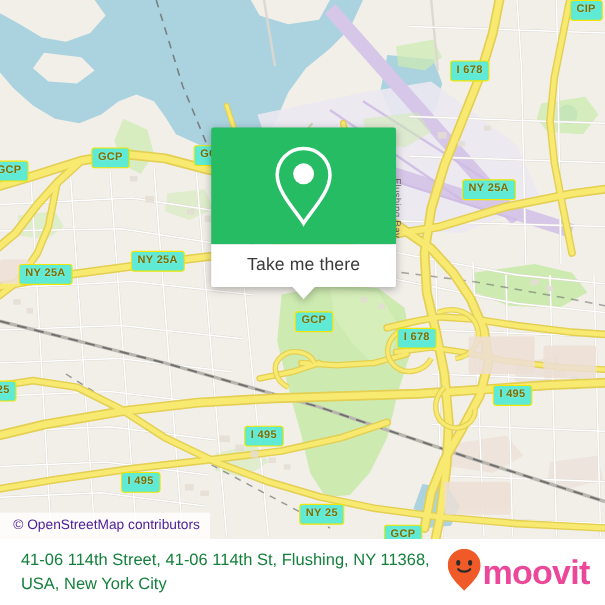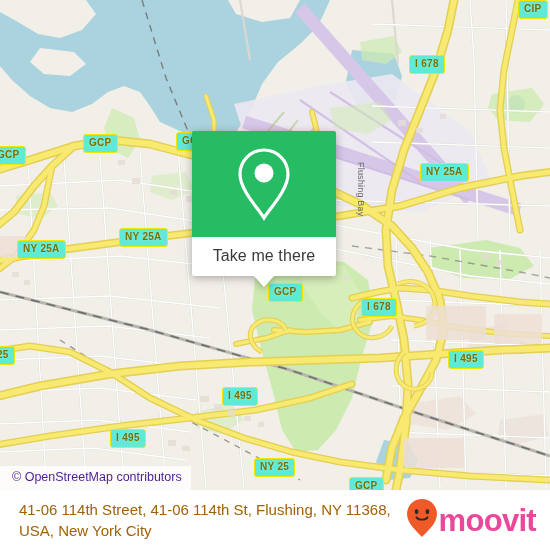--- a/index.html
+++ b/index.html
@@ -79,22 +79,22 @@
     font-family: "Liberation Sans", sans-serif;
     padding: 4px 9px 4px 12px;
     line-height: 1.25;
     white-space: nowrap;
   }
 
   
   #popup {
     position: absolute;
     left: 192px;
-    top: 131px;
-    width: 144px;
+    top: 116px;
+    width: 168px;
     filter: drop-shadow(0 2px 4px rgba(0,0,0,0.30));
   }
   #popup-head {
     background: #26bc63;
     height: 106px;
     border-radius: 2px 2px 0 0;
     display: flex;
     align-items: center;
     justify-content: center;
   }
@@ -130,21 +130,21 @@
     height: 60px;
     background: #ffffff;
     display: flex;
     align-items: center;
     justify-content: space-between;
     box-sizing: border-box;
     padding: 0 14px 0 19px;
     overflow: hidden;
   }
   #address-text {
-    color: #a16207;
+    color: #15803d;
     font-size: 15px;
     line-height: 1.42;
     font-family: "Liberation Sans", sans-serif;
     max-width: 385px;
   }
   #brand {
     display: flex;
     align-items: center;
     gap: 2px;
     flex: none;
@@ -417,21 +417,21 @@
     <div class="shield" style="left:17px;  top:240px;">NY 25A</div>
     <div class="shield" style="left:420px; top:163px;">NY 25A</div>
     <div class="shield" style="left:409px; top:55px;">I 678</div>
     <div class="shield" style="left:518px; top:0px;">CIP</div>
     <div class="shield" style="left:268px; top:283px;">GCP</div>
     <div class="shield" style="left:361px; top:298px;">I 678</div>
     <div class="shield" style="left:448px; top:350px;">I 495</div>
     <div class="shield" style="left:222px; top:387px;">I 495</div>
     <div class="shield" style="left:110px; top:429px;">I 495</div>
     <div class="shield" style="left:-9px;  top:346px;">25</div>
-    <div class="shield" style="left:254px; top:458px;">NY 25</div>
+    <div class="shield" style="left:272px; top:458px;">NY 25</div>
     <div class="shield" style="left:349px; top:477px;">GCP</div>
 
     <div class="vlabel" style="left:366px; top:162px;">Flushing Bay</div>
 
     <div id="popup">
       <div id="popup-head">
         <span>
           <svg width="58" height="76" viewBox="0 0 58 76" aria-hidden="true">
             <path d="M29 4 C15.7 4 5 14.7 5 28 C5 44 23 62 29 72 C35 62 53 44 53 28 C53 14.7 42.3 4 29 4 Z" fill="none" stroke="#ffffff" stroke-width="3.2"></path>
             <circle cx="29" cy="27" r="9.5" fill="#ffffff"></circle>

